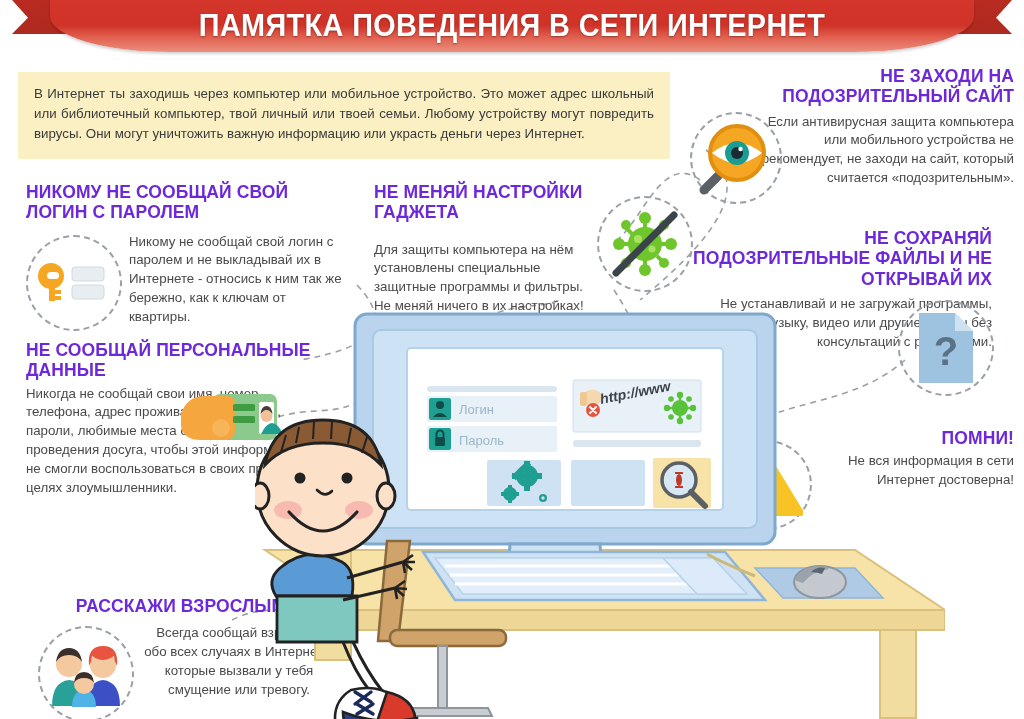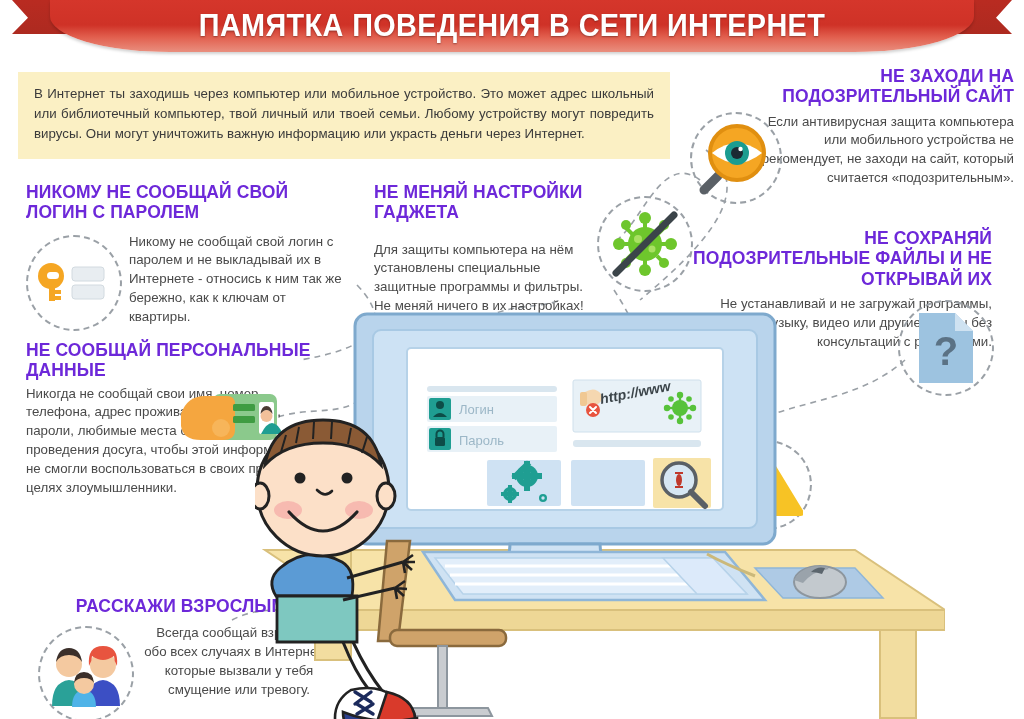--- a/index.html
+++ b/index.html
@@ -223,20 +223,24 @@
   </div>
 
   <div class="badge" style="left:898px;top:300px;width:96px;height:96px;">
     <svg width="62" height="74" viewBox="0 0 62 74">
       <path d="M4 2 h36 l18 18 v52 h-54z" fill="#9dc3e0"></path>
       <path d="M40 2 l18 18 h-18z" fill="#cfe2f1"></path>
       <text x="31" y="54" font-family="Liberation Sans, sans-serif" font-size="40" font-weight="bold" fill="#5b7285" text-anchor="middle">?</text>
     </svg>
   </div>
 
+  <div class="block" style="left:790px;top:428px;width:224px;text-align:right;">
+    <div class="heading">ПОМНИ!</div>
+    <div class="body-text rt" style="width:224px;margin-top:4px;">Не вся информация в сети Интернет достоверна!</div>
+  </div>
 
   <div class="badge" style="left:722px;top:440px;width:90px;height:90px;">
     <svg width="72" height="64" viewBox="0 0 72 64">
       <path d="M36 4 L70 60 H2 Z" fill="#f7c325" stroke="#f7c325" stroke-width="6" stroke-linejoin="round"></path>
       <rect x="32" y="22" width="8" height="22" rx="3" fill="#ffffff"></rect>
       <circle cx="36" cy="50" r="4.4" fill="#ffffff"></circle>
     </svg>
   </div>
 
   <svg class="scene" viewBox="0 0 690 419">

